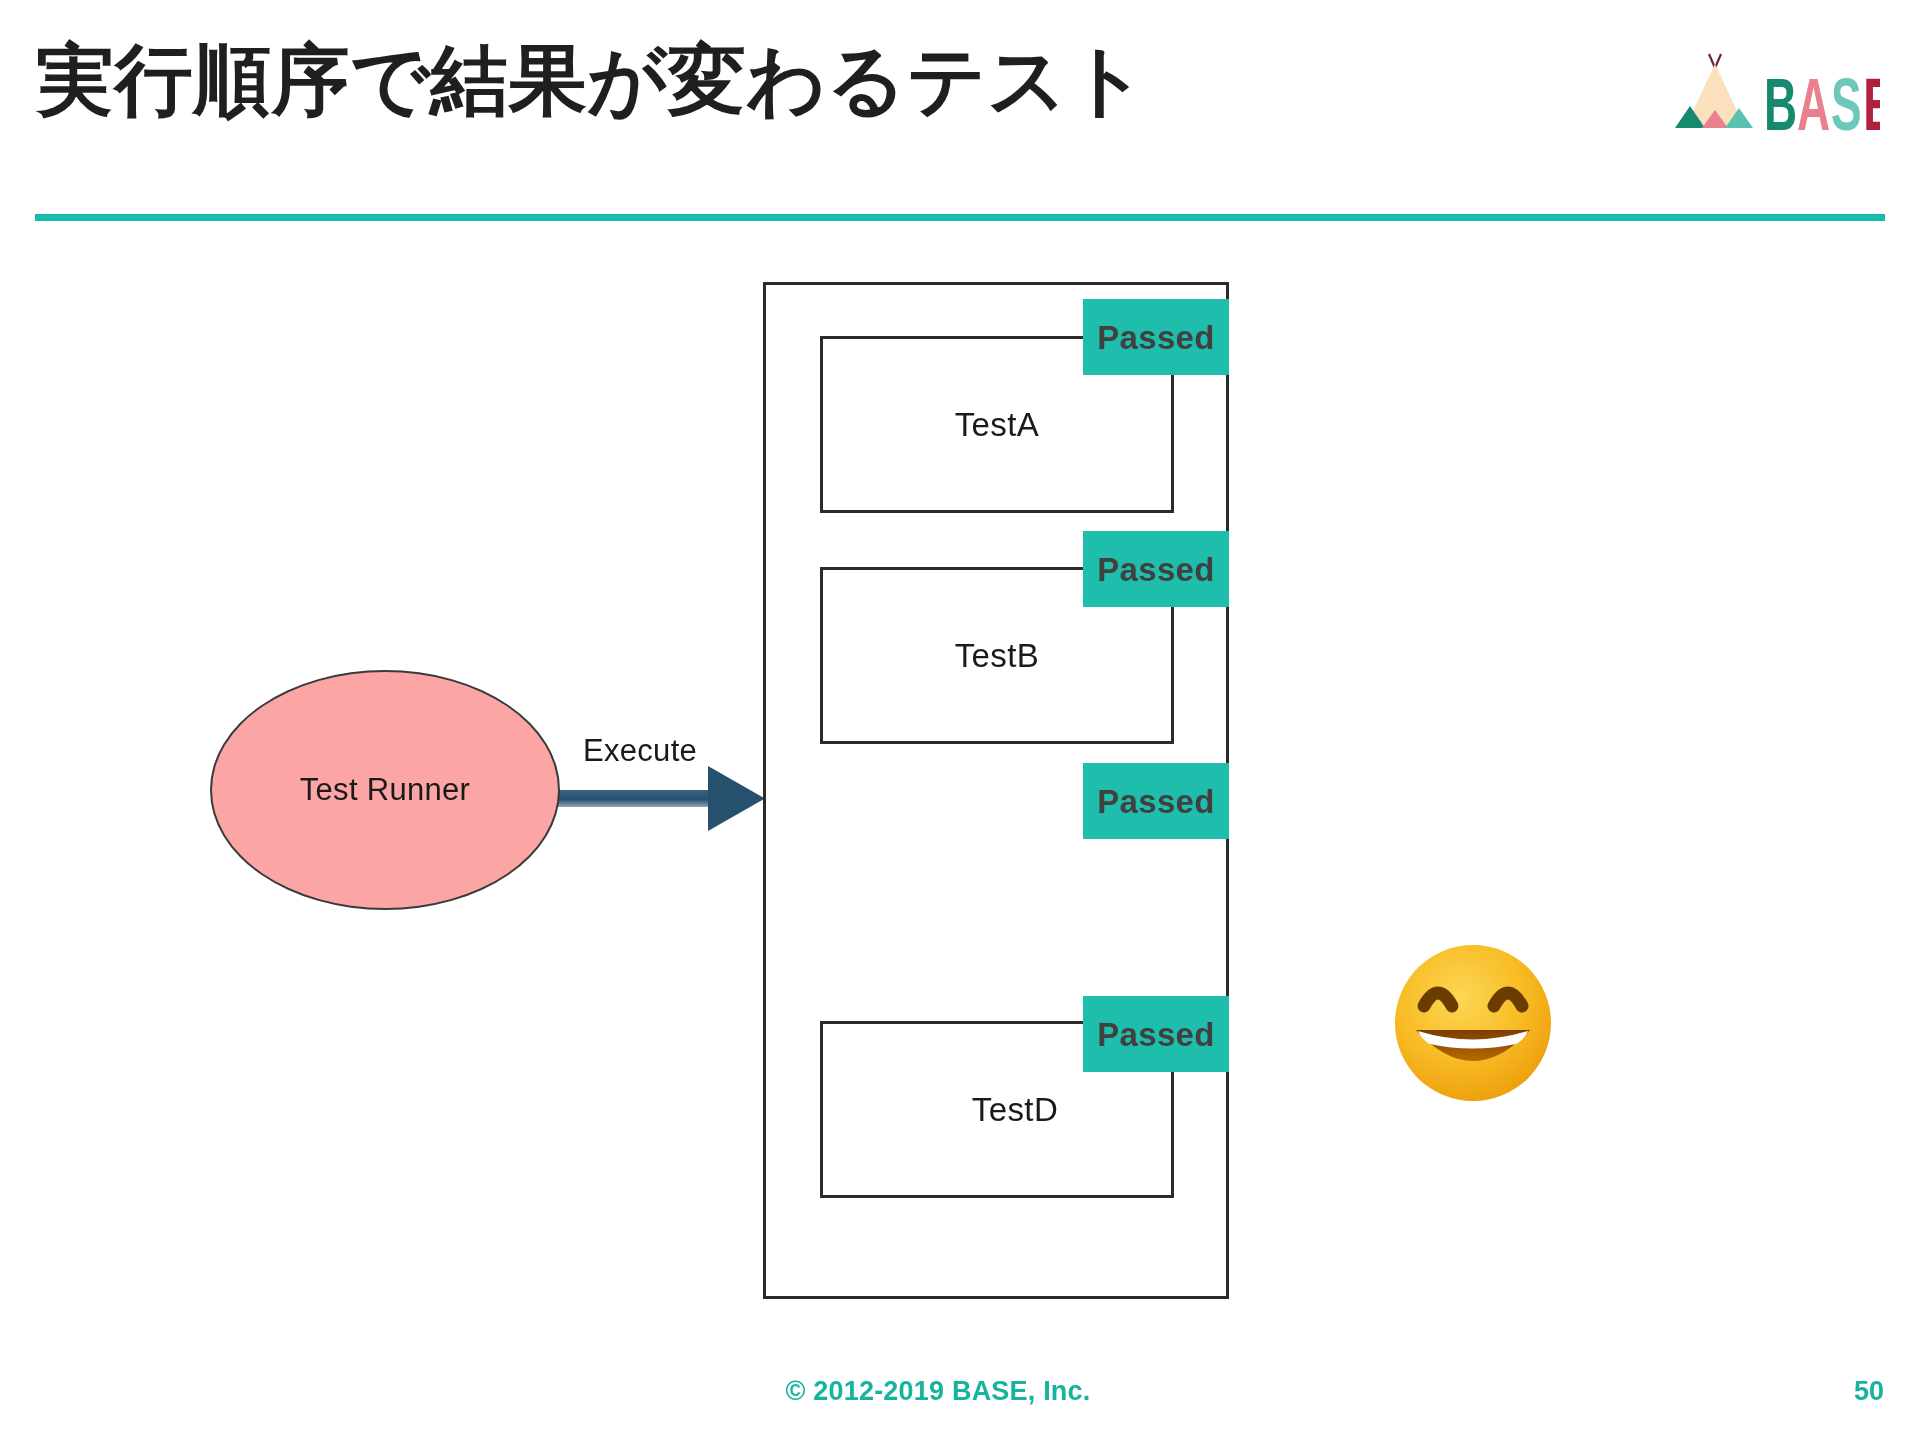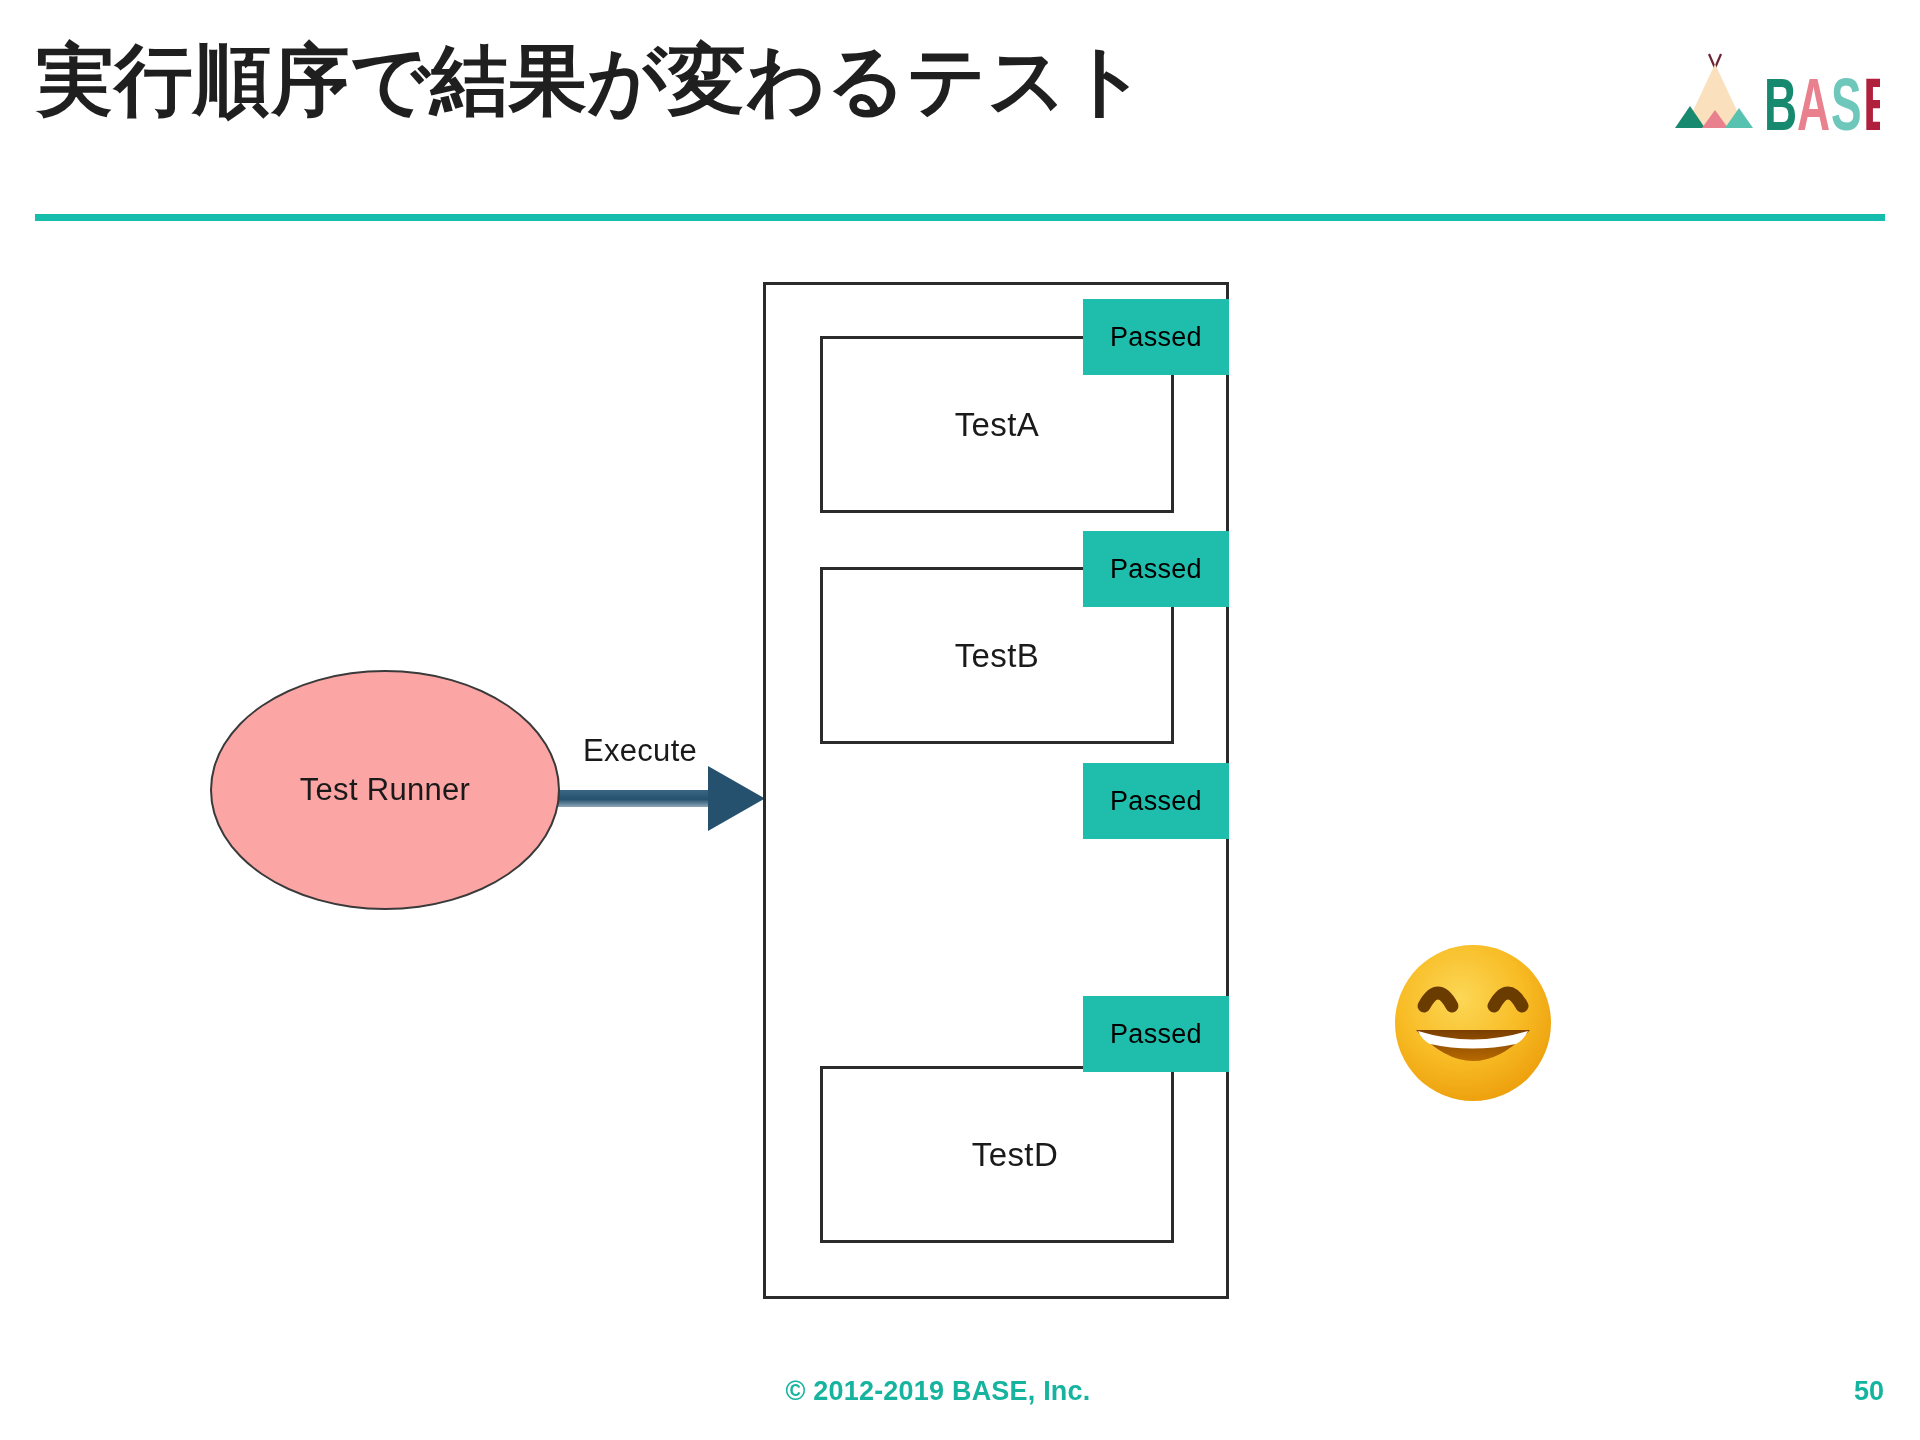--- a/index.html
+++ b/index.html
@@ -89,37 +89,37 @@
   }
   .test-box .test-label {
     font-size: 33px;
     color: #1a1a1a;
     font-weight: 400;
     letter-spacing: 0.4px;
   }
   .test-box-0 { top: 336px; }
   .test-box-1 { top: 567px; }
   .test-box-2 { top: 799px; }
-  .test-box-3 { top: 1066px; padding-left: 36px; }
+  .test-box-3 { top: 1021px; padding-left: 36px; }
 
   
   .status-badge {
     position: absolute;
     left: 1083px;
     width: 146px;
     height: 76px;
     background: #1fbeac;
     display: flex;
     align-items: center;
     justify-content: center;
   }
   .status-badge .badge-label {
-    font-size: 27px;
-    font-weight: 400;
-    color: #000000;
+    font-size: 33px;
+    font-weight: 700;
+    color: #404040;
     letter-spacing: 0.3px;
     line-height: 1;
   }
   .badge-0 { top: 299px; }
   .badge-1 { top: 531px; }
   .badge-2 { top: 763px; }
   .badge-3 { top: 996px; }
 
   
   .runner-node {

